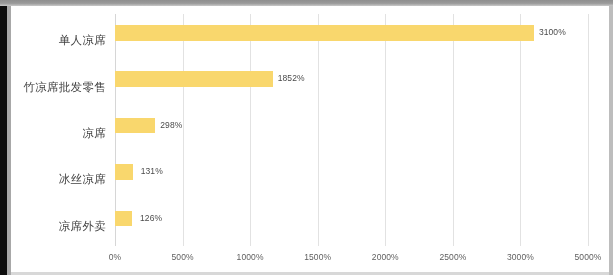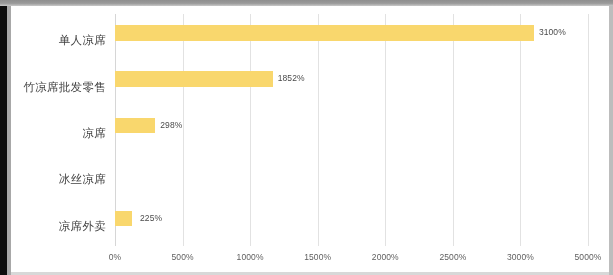--- a/index.html
+++ b/index.html
@@ -176,23 +176,27 @@
           <div class="bar-value" style="left: 423.9px;">3100%</div>
         </div>
         <div class="row" style="top:46.4px">
           <div class="bar" style="width:157.7px"></div>
           <div class="bar-value" style="left:162.7px">1852%</div>
         </div>
         <div class="row" style="top:92.8px">
           <div class="bar" style="width:40.3px"></div>
           <div class="bar-value" style="left:45.3px">298%</div>
         </div>
+        <div class="row" style="top:139.2px">
+          <div class="bar" style="width:17.7px"></div>
+          <div class="bar-value" style="left:25.7px">131%</div>
+        </div>
         <div class="row" style="top:185.6px">
           <div class="bar" style="width:17.0px"></div>
-          <div class="bar-value" style="left:25.0px">225%</div>
+          <div class="bar-value" style="left:25.0px">126%</div>
         </div>
       </div>
     </div>
 
     <div class="x-ticks">
       <div class="x-tick" style="left:0px">0%</div>
       <div class="x-tick" style="left:67.6px">500%</div>
       <div class="x-tick" style="left:135.1px">1000%</div>
       <div class="x-tick" style="left:202.7px">1500%</div>
       <div class="x-tick" style="left:270.3px">2000%</div>

